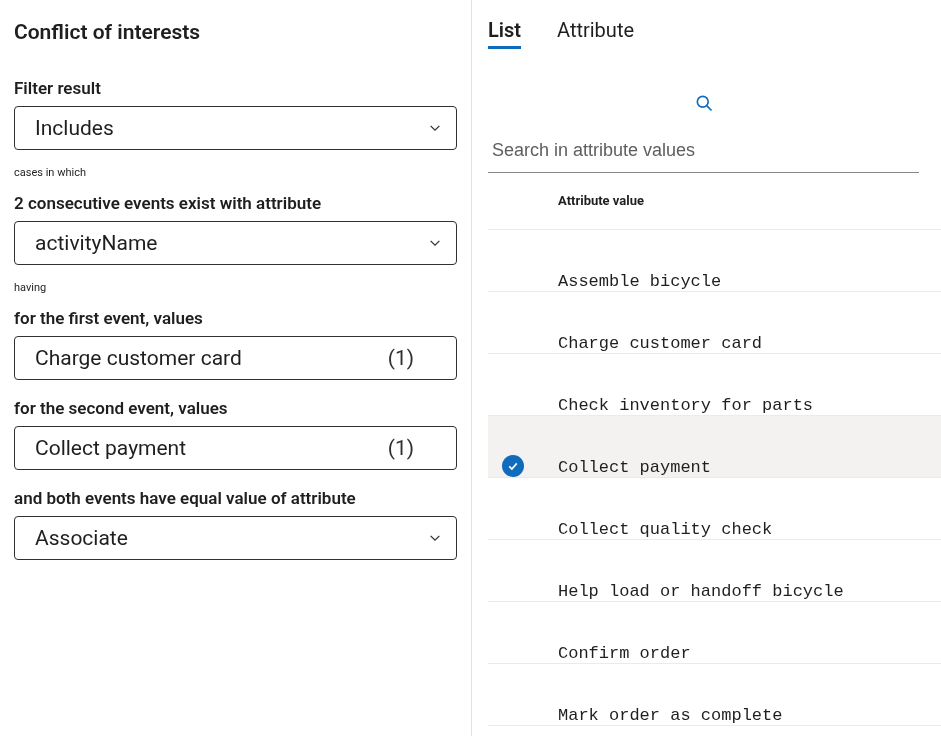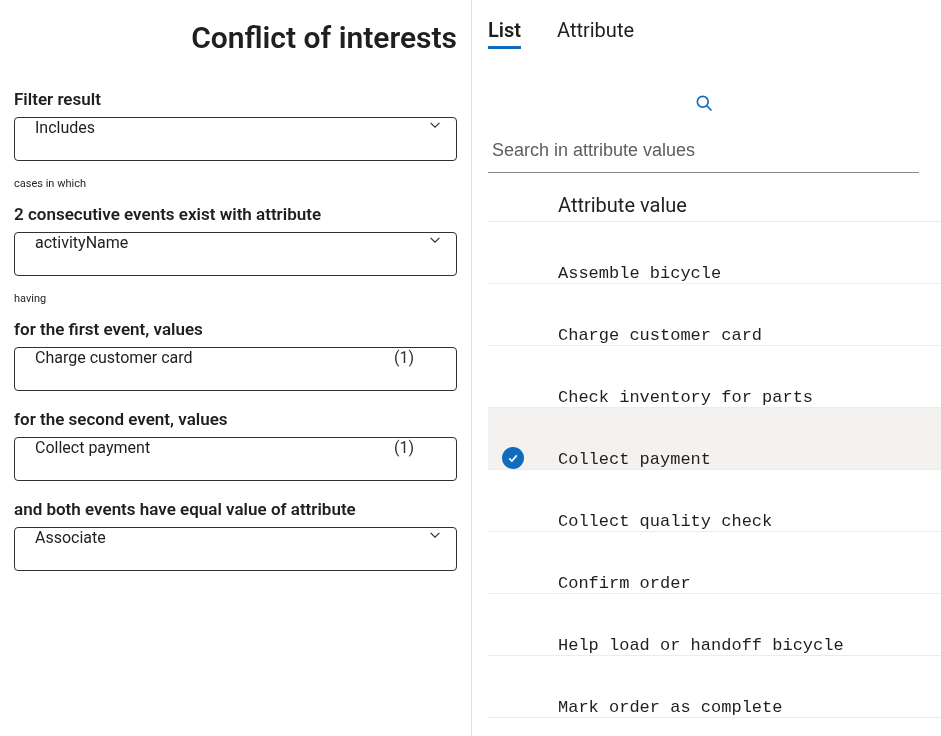--- a/index.html
+++ b/index.html
@@ -18,45 +18,45 @@
     width: 472px;
     padding: 20px 14px 20px 14px;
     border-right: 1px solid #e1e1e1;
   }
   .right {
     flex: 1;
     padding: 18px 0 0 16px;
   }
 
   .title {
-    font-size: 30px;
+    font-size: 21px;
     font-weight: 600;
     margin-bottom: 34px;
-    text-align: right;
   }
   .label {
     font-size: 17px;
     font-weight: 600;
     margin-bottom: 8px;
   }
   .plain {
     font-size: 11px;
     font-weight: 400;
     margin: 16px 0 14px 0;
   }
   .spacer { height: 18px; }
 
   .select {
     position: relative;
     border: 1px solid #323130;
     border-radius: 4px;
     height: 44px;
     display: flex;
+    align-items: center;
     padding: 0 42px 0 20px;
-    font-size: 16px;
+    font-size: 21px;
     cursor: pointer;
   }
   .select .count {
     position: absolute;
     right: 42px;
     color: #323130;
   }
   .chevron {
     position: absolute;
     right: 14px;
@@ -99,23 +99,23 @@
     outline: none;
     font-size: 18px;
     color: #605e5c;
     width: 100%;
     background: transparent;
   }
   .search-row input::placeholder { color: #605e5c; }
   .search-icon svg { width: 20px; height: 20px; stroke: #0f6cbd; }
 
   .attr-header {
-    font-size: 20px;
-    font-weight: 400;
-    padding: 20px 0 4px 70px;
+    font-size: 13px;
+    font-weight: 700;
+    padding: 20px 0 21px 70px;
     border-bottom: 1px solid #edebe9;
   }
   .attr-row {
     display: flex;
     align-items: flex-end;
     height: 62px;
     padding-left: 14px;
     border-bottom: 1px solid #edebe9;
     font-size: 17px;
     cursor: pointer;
@@ -238,25 +238,25 @@
             </div>
           </div>
           <span>Collect payment</span>
         </div>
         <div class="attr-row">
           <div class="check-slot"></div>
           <span>Collect quality check</span>
         </div>
         <div class="attr-row">
           <div class="check-slot"></div>
+          <span>Help load or handoff bicycle</span>
+        </div>
+        <div class="attr-row">
+          <div class="check-slot"></div>
           <span>Confirm order</span>
-        </div>
-        <div class="attr-row">
-          <div class="check-slot"></div>
-          <span>Help load or handoff bicycle</span>
         </div>
         <div class="attr-row">
           <div class="check-slot"></div>
           <span>Mark order as complete</span>
         </div>
       </div>
   </div>
 
 </div>
 

